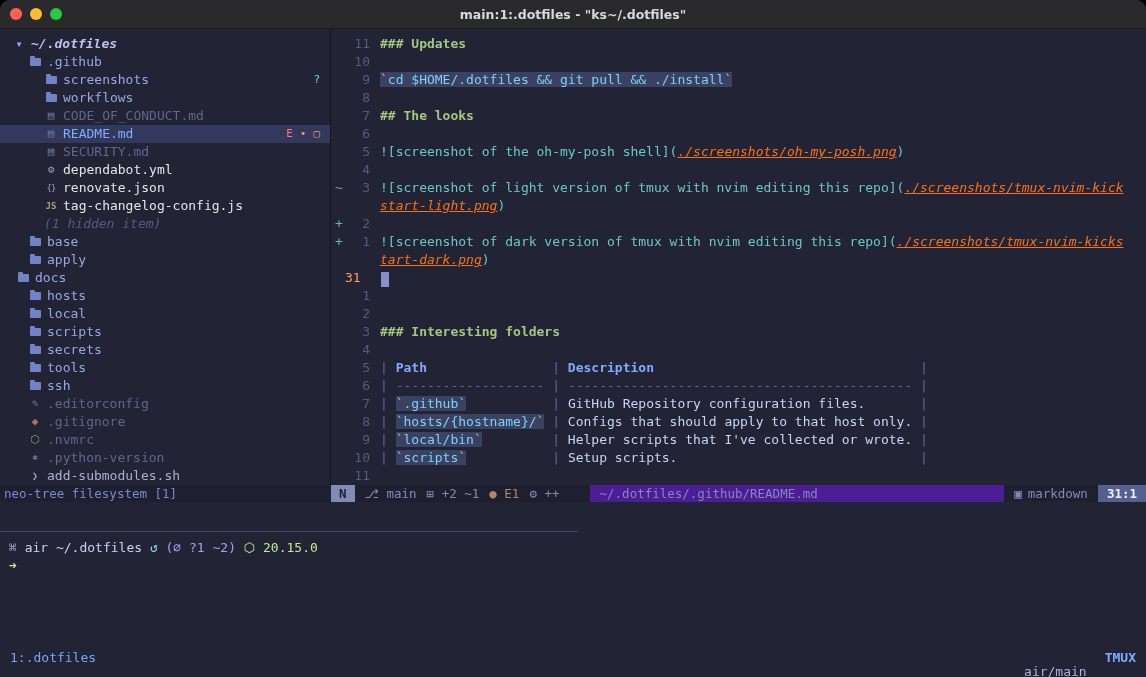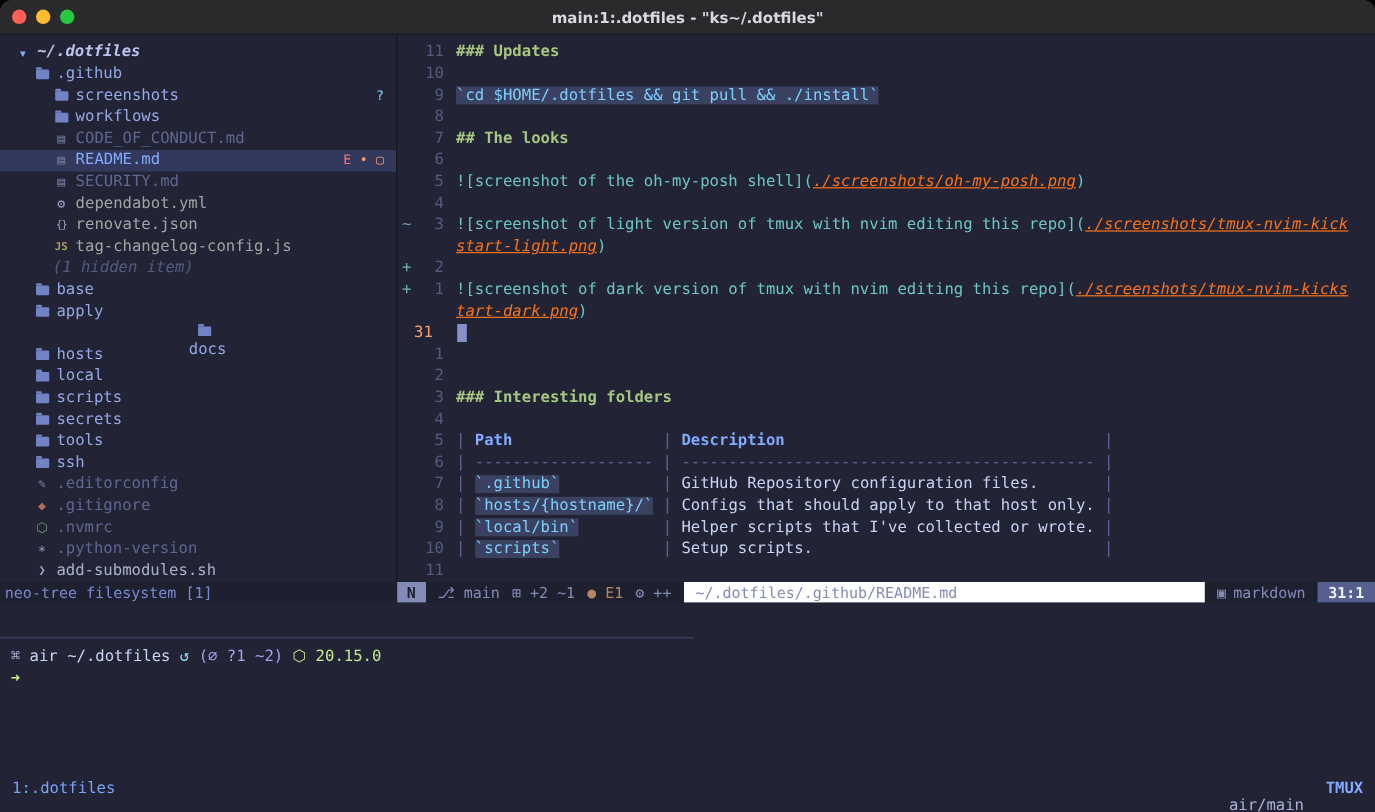--- a/index.html
+++ b/index.html
@@ -19,21 +19,21 @@
   .tree-row{height:18px;display:flex;align-items:center;white-space:pre;box-sizing:border-box;}
   .tree-row.sel{background:#33395c;}
   .tree-ic{width:14px;flex:0 0 14px;display:inline-flex;justify-content:center;align-items:center;margin-right:5px;font-size:11px;}
   .chev{color:#82aaff;font-size:12px;}
   .folder-shape{width:11px;height:8px;background:#7183c4;border-radius:1px;position:relative;display:inline-block;}
   .folder-shape::before{content:"";position:absolute;top:-2px;left:0;width:5px;height:2px;background:#7183c4;border-radius:1px 1px 0 0;}
   .t-root{color:#bcc4ee;font-style:italic;font-weight:bold;}
   .t-folder{color:#96a7e4;}
   .t-file{color:#aab0cc;}
   .t-dim{color:#5f6690;}
-  .t-mid{color:#a3a3a3;}
+  .t-mid{color:#e5e5e5;}
   .t-hidden{color:#545c7e;font-style:italic;}
   .t-selected{color:#82aaff;}
   .badges{margin-left:auto;margin-right:10px;display:flex;gap:7px;font-size:11px;align-items:center;}
   .ic-md{color:#6f779f}.ic-gear{color:#9aa2c5}.ic-json{color:#9aa2c5;font-size:9px;letter-spacing:-1px}
   .ic-js{color:#a89e68;font-size:9px;font-weight:bold}.ic-pencil{color:#6f779f}.ic-git{color:#b0705f}
   .ic-node{color:#739b74}.ic-py{color:#8ea0c6}.ic-sh{color:#9aa2c5;font-size:10px}
   
   .ed-line{height:18px;display:flex;white-space:pre;}
   .ed-sign{width:13px;flex:0 0 13px;padding-left:4px;box-sizing:border-box;}
   .sg-add{color:#6fb5a4}.sg-chg{color:#6f9ab5}
@@ -48,21 +48,21 @@
   .seg-body{color:#c8d3f5;}
   .seg-thead{color:#82aaff;font-weight:bold;}
   .cursor{display:inline-block;width:8px;height:15px;background:#8691c9;vertical-align:middle;margin-top:1px;}
   
   .statusbar{height:17px;flex:0 0 17px;background:#1e2030;display:flex;align-items:stretch;font-size:12.5px;}
   .neo-status{width:331px;flex:0 0 331px;color:#7a88cf;padding-left:4px;box-sizing:border-box;display:flex;align-items:center;}
   .lualine{flex:1;display:flex;align-items:stretch;}
   .mode-chip{background:#828bb8;color:#1e2030;font-weight:bold;padding:0 8px;display:flex;align-items:center;}
   .sl-left{display:flex;gap:10px;align-items:center;padding:0 10px;color:#828bb8;}
   .sl-left .diag{color:#b38764;}
-  .sl-path{flex:1;background:#ffffff;color:#828bb8;display:flex;align-items:center;padding:0 10px;margin-left:0;}
+  .sl-path{flex:1;background:#4c1d95;color:#828bb8;display:flex;align-items:center;padding:0 10px;margin-left:20px;}
   .sl-ft{display:flex;gap:6px;align-items:center;padding:0 10px;color:#828bb8;}
   .sl-pos{background:#56608e;color:#eceffc;display:flex;align-items:center;padding:0 9px;font-weight:bold;}
   
   .pane-sep{width:578px;border-top:1px solid #414868;margin-top:29px;}
   .prompt-line{margin-top:7px;padding-left:9px;display:flex;white-space:pre;}
   .arrow-line{padding-left:9px;color:#c3e88d;}
   .spacer{flex:1;}
   
   .tmux-bar{height:38px;flex:0 0 38px;display:flex;align-items:center;padding:0 10px;box-sizing:border-box;}
   .tmux-win{color:#7aa2f7;}
@@ -92,21 +92,21 @@
           <div class="tree-row" style="padding-left: 44px;"><span class="tree-ic"><span class="folder-shape"></span></span><span class="tree-label t-folder">workflows</span></div>
           <div class="tree-row" style="padding-left: 44px;"><span class="tree-ic ic-md">▤</span><span class="tree-label t-dim">CODE_OF_CONDUCT.md</span></div>
           <div class="tree-row sel" style="padding-left: 44px;"><span class="tree-ic ic-md">▤</span><span class="tree-label t-selected">README.md</span><span class="badges"><span style="color: rgb(255, 117, 127);">E</span><span style="color: rgb(255, 150, 108);">•</span><span style="color: rgb(255, 150, 108);">▢</span></span></div>
           <div class="tree-row" style="padding-left: 44px;"><span class="tree-ic ic-md">▤</span><span class="tree-label t-dim">SECURITY.md</span></div>
           <div class="tree-row" style="padding-left: 44px;"><span class="tree-ic ic-gear">⚙</span><span class="tree-label t-mid">dependabot.yml</span></div>
           <div class="tree-row" style="padding-left: 44px;"><span class="tree-ic ic-json">{}</span><span class="tree-label t-mid">renovate.json</span></div>
           <div class="tree-row" style="padding-left: 44px;"><span class="tree-ic ic-js">JS</span><span class="tree-label t-mid">tag-changelog-config.js</span></div>
           <div class="tree-row" style="padding-left: 44px;"><span class="tree-label t-hidden">(1 hidden item)</span></div>
           <div class="tree-row" style="padding-left: 28px;"><span class="tree-ic"><span class="folder-shape"></span></span><span class="tree-label t-folder">base</span></div>
           <div class="tree-row" style="padding-left: 28px;"><span class="tree-ic"><span class="folder-shape"></span></span><span class="tree-label t-folder">apply</span></div>
-          <div class="tree-row" style="padding-left: 16px; flex-direction: column;"><span class="tree-ic"><span class="folder-shape"></span></span><span class="tree-label t-folder">docs</span></div>
+          <div class="tree-row" style="padding-left: 16px;"><span class="tree-ic"><span class="folder-shape"></span></span><span class="tree-label t-folder">docs</span></div>
           <div class="tree-row" style="padding-left: 28px;"><span class="tree-ic"><span class="folder-shape"></span></span><span class="tree-label t-folder">hosts</span></div>
           <div class="tree-row" style="padding-left: 28px;"><span class="tree-ic"><span class="folder-shape"></span></span><span class="tree-label t-folder">local</span></div>
           <div class="tree-row" style="padding-left: 28px;"><span class="tree-ic"><span class="folder-shape"></span></span><span class="tree-label t-folder">scripts</span></div>
           <div class="tree-row" style="padding-left: 28px;"><span class="tree-ic"><span class="folder-shape"></span></span><span class="tree-label t-folder">secrets</span></div>
           <div class="tree-row" style="padding-left: 28px;"><span class="tree-ic"><span class="folder-shape"></span></span><span class="tree-label t-folder">tools</span></div>
           <div class="tree-row" style="padding-left: 28px;"><span class="tree-ic"><span class="folder-shape"></span></span><span class="tree-label t-folder">ssh</span></div>
           <div class="tree-row" style="padding-left: 28px;"><span class="tree-ic ic-pencil">✎</span><span class="tree-label t-dim">.editorconfig</span></div>
           <div class="tree-row" style="padding-left: 28px;"><span class="tree-ic ic-git">◆</span><span class="tree-label t-dim">.gitignore</span></div>
           <div class="tree-row" style="padding-left: 28px;"><span class="tree-ic ic-node">⬡</span><span class="tree-label t-dim">.nvmrc</span></div>
           <div class="tree-row" style="padding-left: 28px;"><span class="tree-ic ic-py">∗</span><span class="tree-label t-dim">.python-version</span></div>

